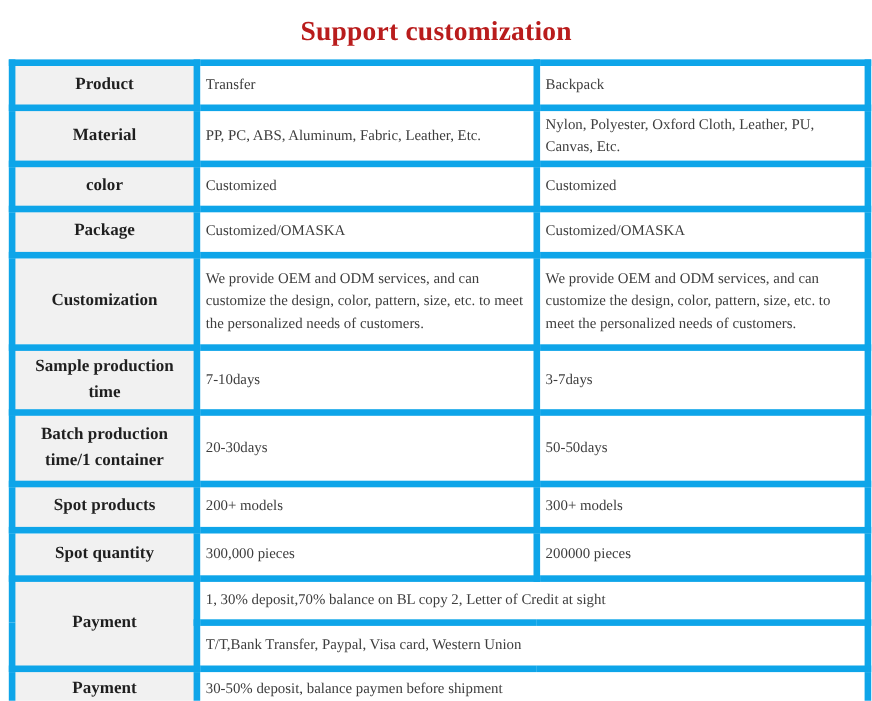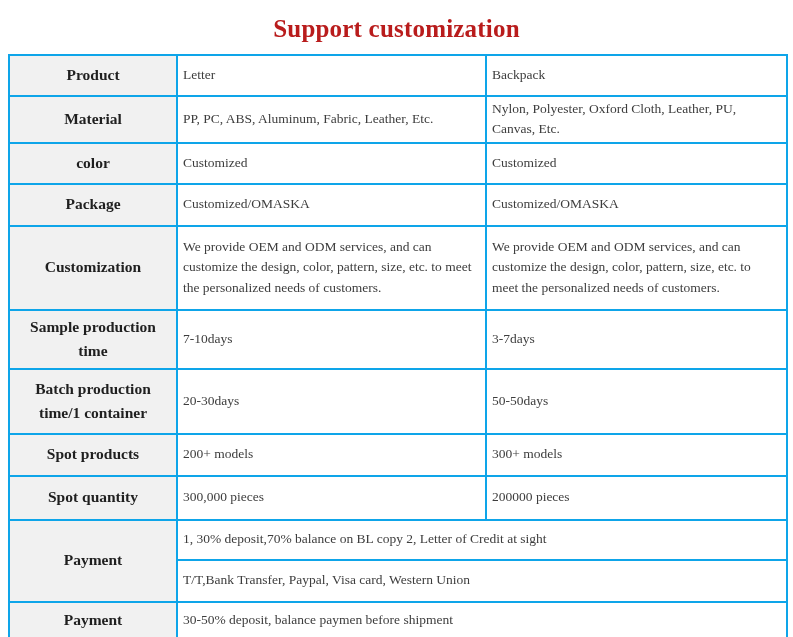--- a/index.html
+++ b/index.html
@@ -27,21 +27,21 @@
     letter-spacing: 0.2px;
     font-family: "Liberation Serif", "DejaVu Serif", serif;
   }
   table.spec {
     border-collapse: collapse;
     margin-left: 8px;
     width: 778px;
     table-layout: fixed;
   }
   table.spec td {
-    border: 2px solid #0ea5e9;
+    border: 6px solid #0ea5e9;
     vertical-align: middle;
     font-size: 13.5px;
     color: #3d3d3d;
     line-height: 1.5;
     padding: 2px 6px 2px 5px;
     overflow: hidden;
   }
   table.spec td.th {
     background: #f1f1f1;
     text-align: center;
@@ -72,21 +72,21 @@
 
   <table class="spec">
     <colgroup>
       <col class="c1">
         <col class="c2">
         <col class="c3">
     </colgroup>
     <tbody>
       <tr class="h41">
         <td class="th">Product</td>
-        <td>Letter</td>
+        <td>Transfer</td>
         <td>Backpack</td>
       </tr>
       <tr class="h40">
         <td class="th">Material</td>
         <td>PP, PC, ABS, Aluminum, Fabric, Leather, Etc.</td>
         <td>Nylon, Polyester, Oxford Cloth, Leather, PU, Canvas, Etc.</td>
       </tr>
       <tr class="h41">
         <td class="th">color</td>
         <td>Customized</td>

